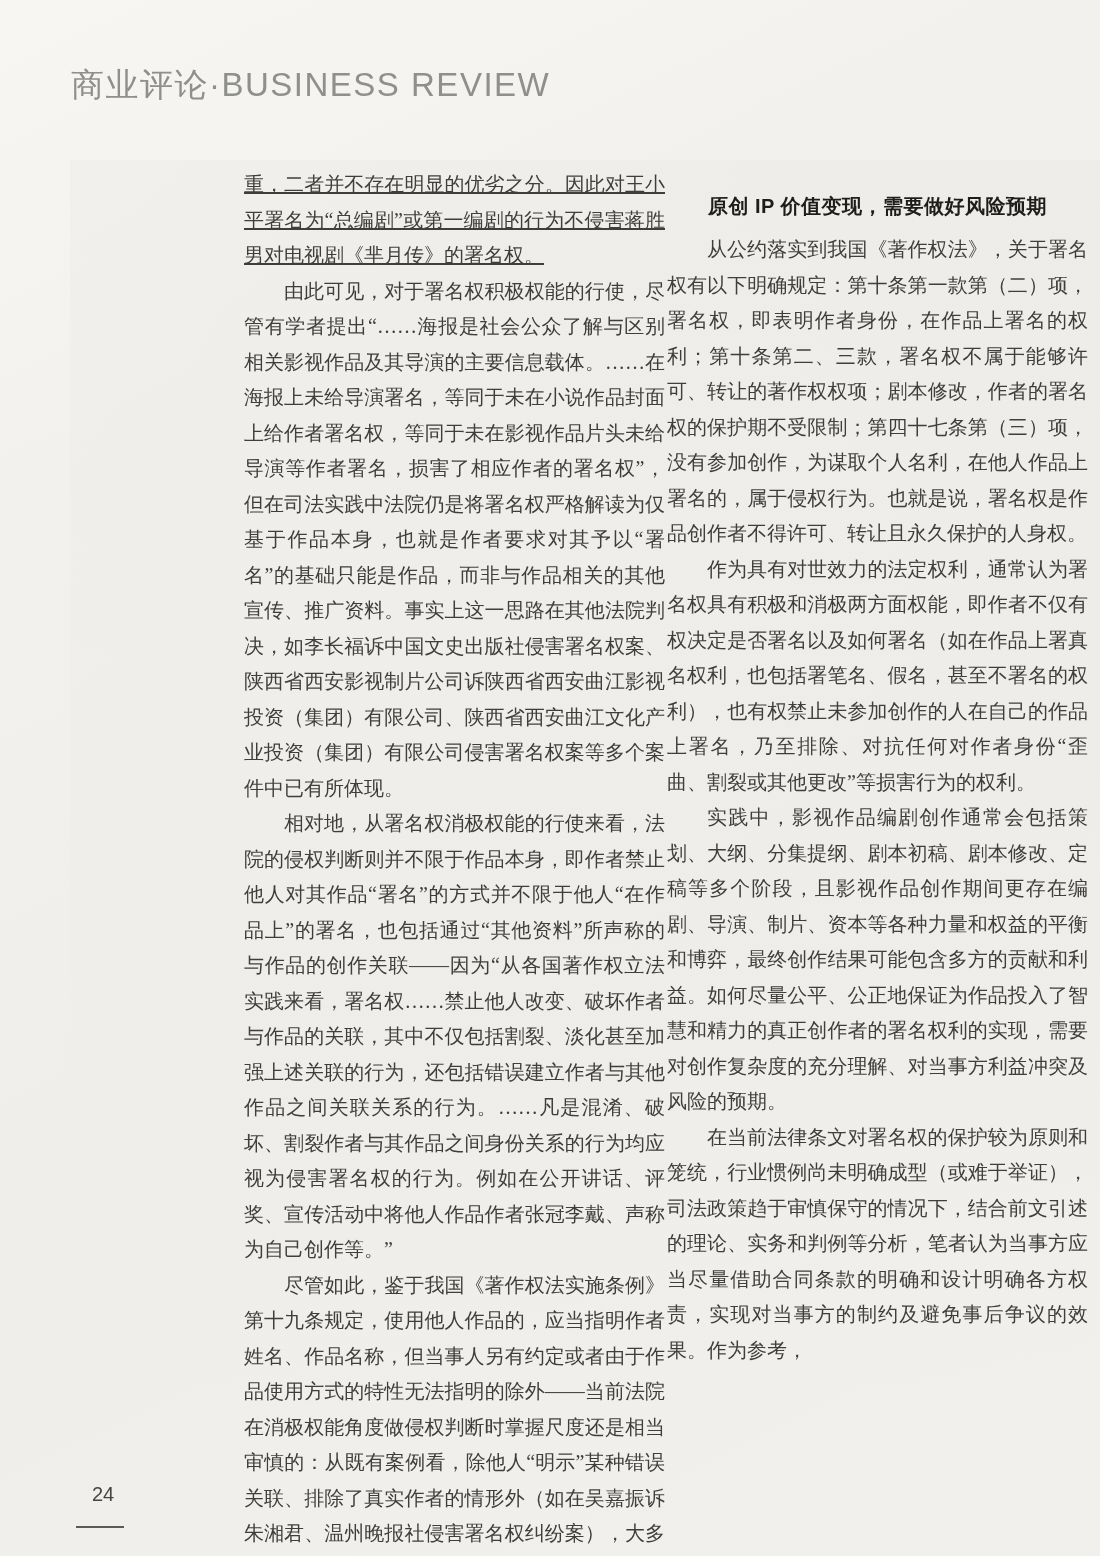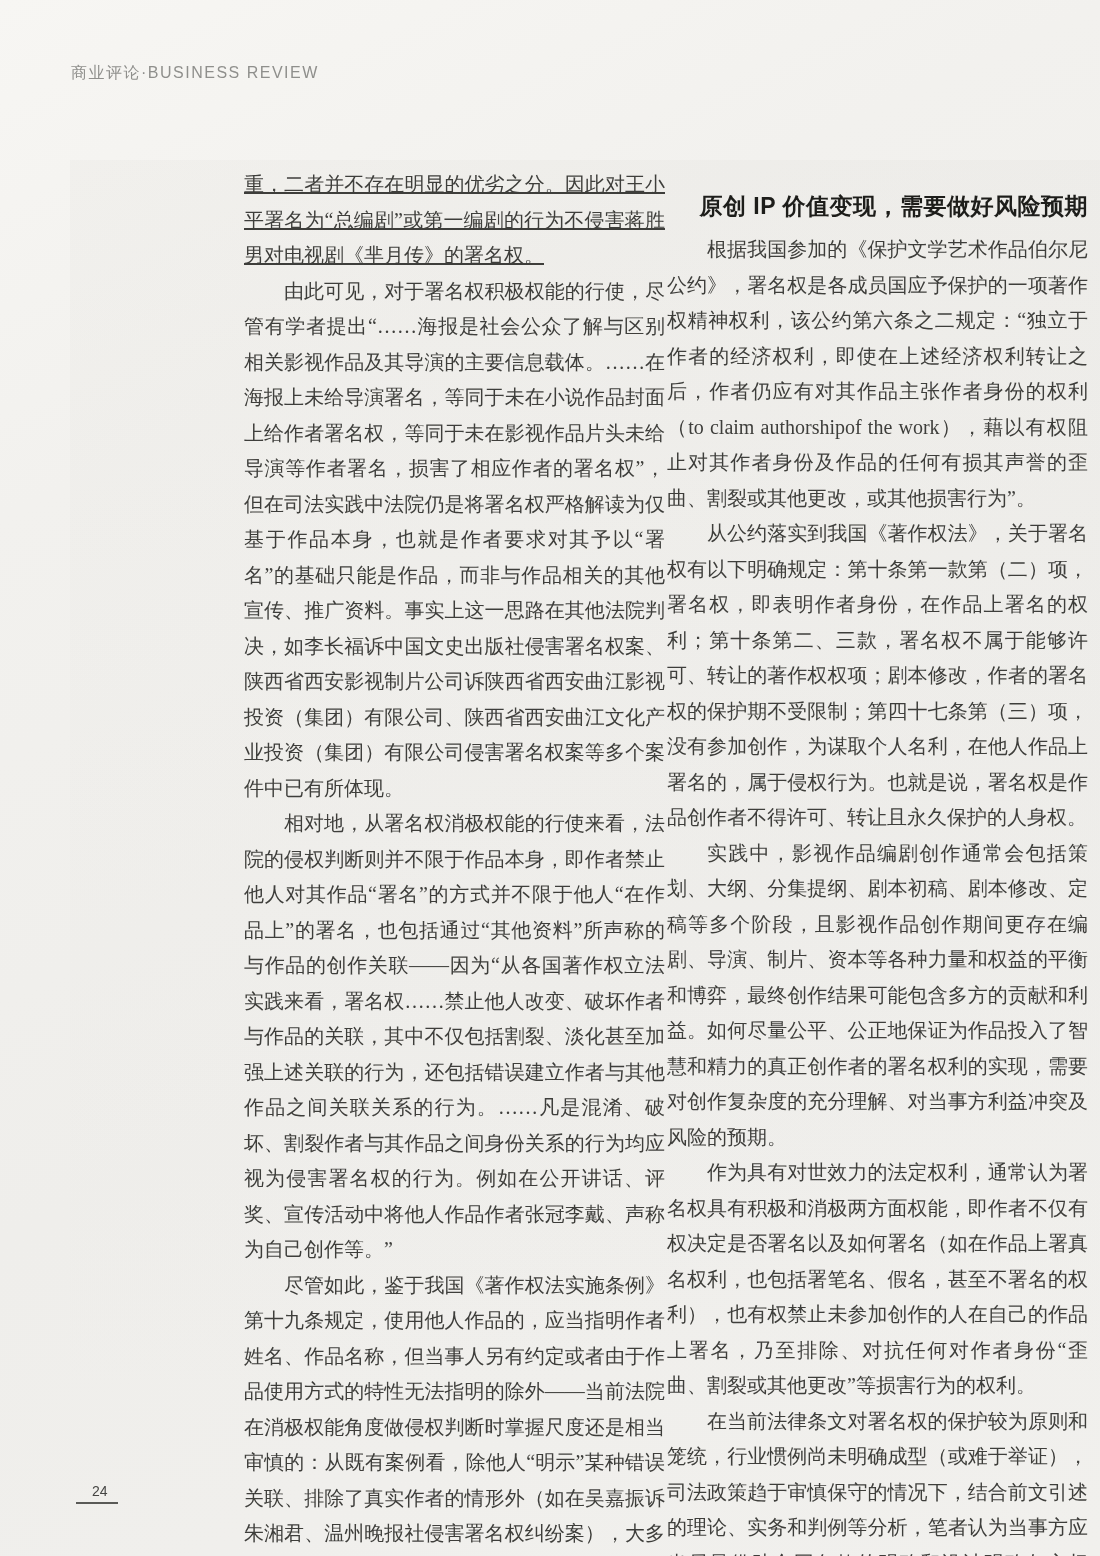--- a/index.html
+++ b/index.html
@@ -24,21 +24,21 @@
     left: 70px; top: 160px;
     width: 1030px; height: 1250px;
     background: linear-gradient(180deg, rgba(210,208,202,0.12), rgba(210,208,202,0.05) 40%, rgba(255,255,255,0.0));
     pointer-events: none;
   }
   .header {
     position: absolute;
     left: 71px;
     top: 63px;
     font-family: "Liberation Sans", "DejaVu Sans", sans-serif;
-    font-size: 16px;
+    font-size: 33px;
     letter-spacing: 1.5px;
     color: #8f8f8c;
   }
   .col {
     position: absolute;
     top: 167px;
     width: 421px;
     font-size: 20px;
     line-height: 35.5px;
     text-align: justify;
@@ -49,57 +49,56 @@
   .col p {
     margin: 0;
     text-indent: 2em;
   }
   .col p.cont {
     text-indent: 0;
     text-decoration: underline;
   }
   .col h2 {
     font-family: "Liberation Sans", "DejaVu Sans", sans-serif;
-    font-size: 23px;
+    font-size: 20px;
     font-weight: bold;
     color: #1d1d1a;
     letter-spacing: 0.5px;
     margin: 23px 0 10px 0;
     line-height: 32px;
-    text-align: right;
+    text-align: center;
   }
   .page-number {
     position: absolute;
     left: 76px;
     top: 1483px;
     font-family: "Liberation Sans", "DejaVu Sans", sans-serif;
-    font-size: 14px;
+    font-size: 20px;
     color: #454543;
-    padding: 0 10px 3px 16px;
+    padding: 0 10px 20px 16px;
     border-bottom: 2px solid #5a5a57;
   }
 </style>
 </head>
 <body>
 
 <div class="page">
   <div class="scan-shade"></div>
 
   <div class="header">商业评论·BUSINESS REVIEW</div>
 
   <div class="col col-left">
     <p class="cont">重，二者并不存在明显的优劣之分。因此对王小平署名为“总编剧”或第一编剧的行为不侵害蒋胜男对电视剧《芈月传》的署名权。</p>
     <p>由此可见，对于署名权积极权能的行使，尽管有学者提出“……海报是社会公众了解与区别相关影视作品及其导演的主要信息载体。……在海报上未给导演署名，等同于未在小说作品封面上给作者署名权，等同于未在影视作品片头未给导演等作者署名，损害了相应作者的署名权”，但在司法实践中法院仍是将署名权严格解读为仅基于作品本身，也就是作者要求对其予以“署名”的基础只能是作品，而非与作品相关的其他宣传、推广资料。事实上这一思路在其他法院判决，如李长福诉中国文史出版社侵害署名权案、陕西省西安影视制片公司诉陕西省西安曲江影视投资（集团）有限公司、陕西省西安曲江文化产业投资（集团）有限公司侵害署名权案等多个案件中已有所体现。</p>
     <p>相对地，从署名权消极权能的行使来看，法院的侵权判断则并不限于作品本身，即作者禁止他人对其作品“署名”的方式并不限于他人“在作品上”的署名，也包括通过“其他资料”所声称的与作品的创作关联——因为“从各国著作权立法实践来看，署名权……禁止他人改变、破坏作者与作品的关联，其中不仅包括割裂、淡化甚至加强上述关联的行为，还包括错误建立作者与其他作品之间关联关系的行为。……凡是混淆、破坏、割裂作者与其作品之间身份关系的行为均应视为侵害署名权的行为。例如在公开讲话、评奖、宣传活动中将他人作品作者张冠李戴、声称为自己创作等。”</p>
     <p>尽管如此，鉴于我国《著作权法实施条例》第十九条规定，使用他人作品的，应当指明作者姓名、作品名称，但当事人另有约定或者由于作品使用方式的特性无法指明的除外——当前法院在消极权能角度做侵权判断时掌握尺度还是相当审慎的：从既有案例看，除他人“明示”某种错误关联、排除了真实作者的情形外（如在吴嘉振诉朱湘君、温州晚报社侵害署名权纠纷案），大多数因未在作品上、或未在非作品的资料上提及（全部）作者等“暗示”的情形（如周友良与中国音乐学院侵害作品署名权纠纷</p>
   </div>
 
   <div class="col col-right">
     <h2>原创 IP 价值变现，需要做好风险预期</h2>
-    <p>根据我国参加的《保护文学艺术作品伯尔尼公约》，署名权是各成员国应予保护的一项著作权精神权利，该公约第六条之二规定：“独立于作者的经济权利，即使在上述经济权利转让之后，作者仍应有对其作品主张作者身份的权利（to claim authorshipof the work），藉以有权阻止对其作者身份及作品的任何有损其声誉的歪曲、割裂或其他更改，或其他损害行为”。</p>
     <p>从公约落实到我国《著作权法》，关于署名权有以下明确规定：第十条第一款第（二）项，署名权，即表明作者身份，在作品上署名的权利；第十条第二、三款，署名权不属于能够许可、转让的著作权权项；剧本修改，作者的署名权的保护期不受限制；第四十七条第（三）项，没有参加创作，为谋取个人名利，在他人作品上署名的，属于侵权行为。也就是说，署名权是作品创作者不得许可、转让且永久保护的人身权。</p>
+    <p>作为具有对世效力的法定权利，通常认为署名权具有积极和消极两方面权能，即作者不仅有权决定是否署名以及如何署名（如在作品上署真名权利，也包括署笔名、假名，甚至不署名的权利），也有权禁止未参加创作的人在自己的作品上署名，乃至排除、对抗任何对作者身份“歪曲、割裂或其他更改”等损害行为的权利。</p>
     <p>实践中，影视作品编剧创作通常会包括策划、大纲、分集提纲、剧本初稿、剧本修改、定稿等多个阶段，且影视作品创作期间更存在编剧、导演、制片、资本等各种力量和权益的平衡和博弈，最终创作结果可能包含多方的贡献和利益。如何尽量公平、公正地保证为作品投入了智慧和精力的真正创作者的署名权利的实现，需要对创作复杂度的充分理解、对当事方利益冲突及风险的预期。</p>
-    <p>作为具有对世效力的法定权利，通常认为署名权具有积极和消极两方面权能，即作者不仅有权决定是否署名以及如何署名（如在作品上署真名权利，也包括署笔名、假名，甚至不署名的权利），也有权禁止未参加创作的人在自己的作品上署名，乃至排除、对抗任何对作者身份“歪曲、割裂或其他更改”等损害行为的权利。</p>
     <p>在当前法律条文对署名权的保护较为原则和笼统，行业惯例尚未明确成型（或难于举证），司法政策趋于审慎保守的情况下，结合前文引述的理论、实务和判例等分析，笔者认为当事方应当尽量借助合同条款的明确和设计明确各方权责，实现对当事方的制约及避免事后争议的效果。作为参考，</p>
   </div>
 
   <div class="page-number">24</div>
 </div>
 
 </body></html>

